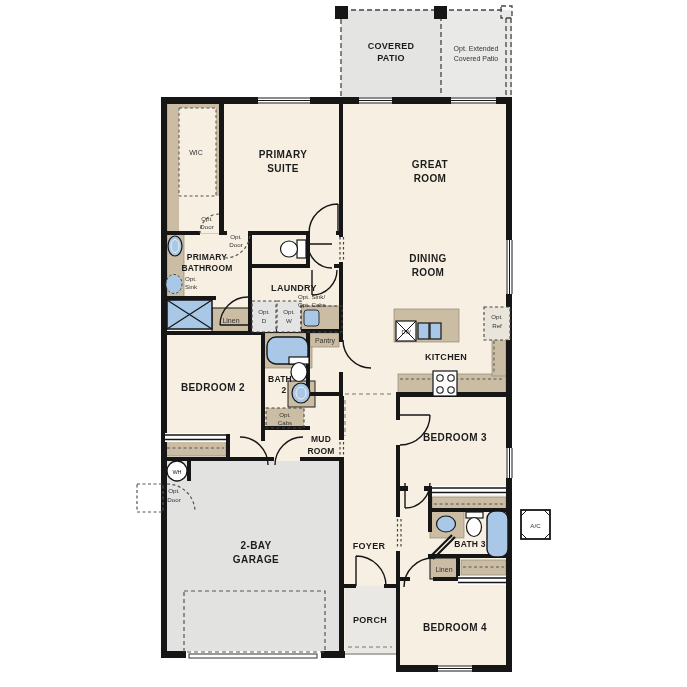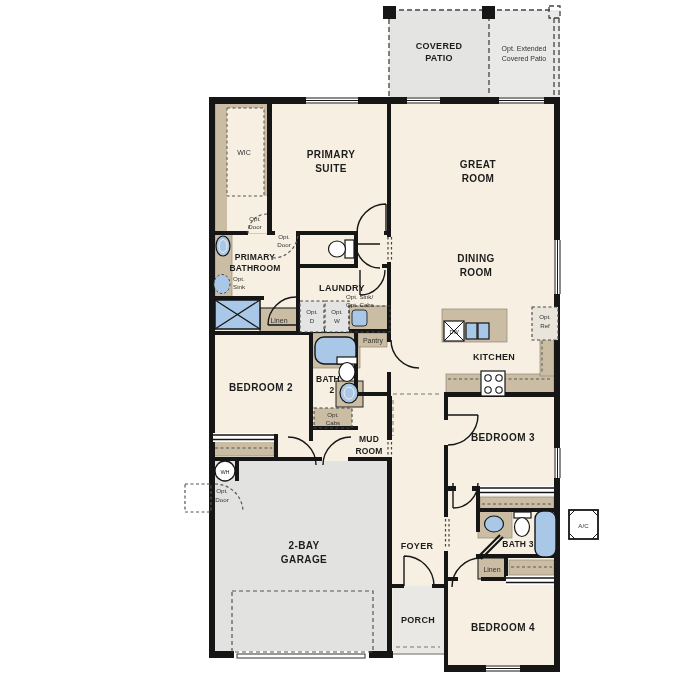--- a/index.html
+++ b/index.html
@@ -1,16 +1,16 @@
 <!DOCTYPE html>
 <html><head>
 <meta charset="utf-8">
 <style>
   html,body{margin:0;padding:0;background:#fff;}
-  #stage{position:relative;width:638px;height:687px;background:#ffffff;overflow:hidden;margin-left:48px;}
+  #stage{position:relative;width:638px;height:687px;background:#ffffff;overflow:hidden;}
   svg{display:block;}
   text{font-family:"Liberation Sans", sans-serif;fill:#222;text-anchor:middle;}
   .room{font-weight:bold;font-size:10px;fill:#1c1c1c;letter-spacing:.4px;}
   .room-md{font-weight:bold;font-size:9px;fill:#1c1c1c;letter-spacing:.3px;}
   .room-sm{font-weight:bold;font-size:8.5px;fill:#1c1c1c;letter-spacing:.2px;}
   .small{font-size:7px;fill:#333;}
   .tiny{font-size:6.2px;fill:#333;}
   .micro{font-size:5.5px;fill:#222;}
   .start{text-anchor:start;}
 </style>

